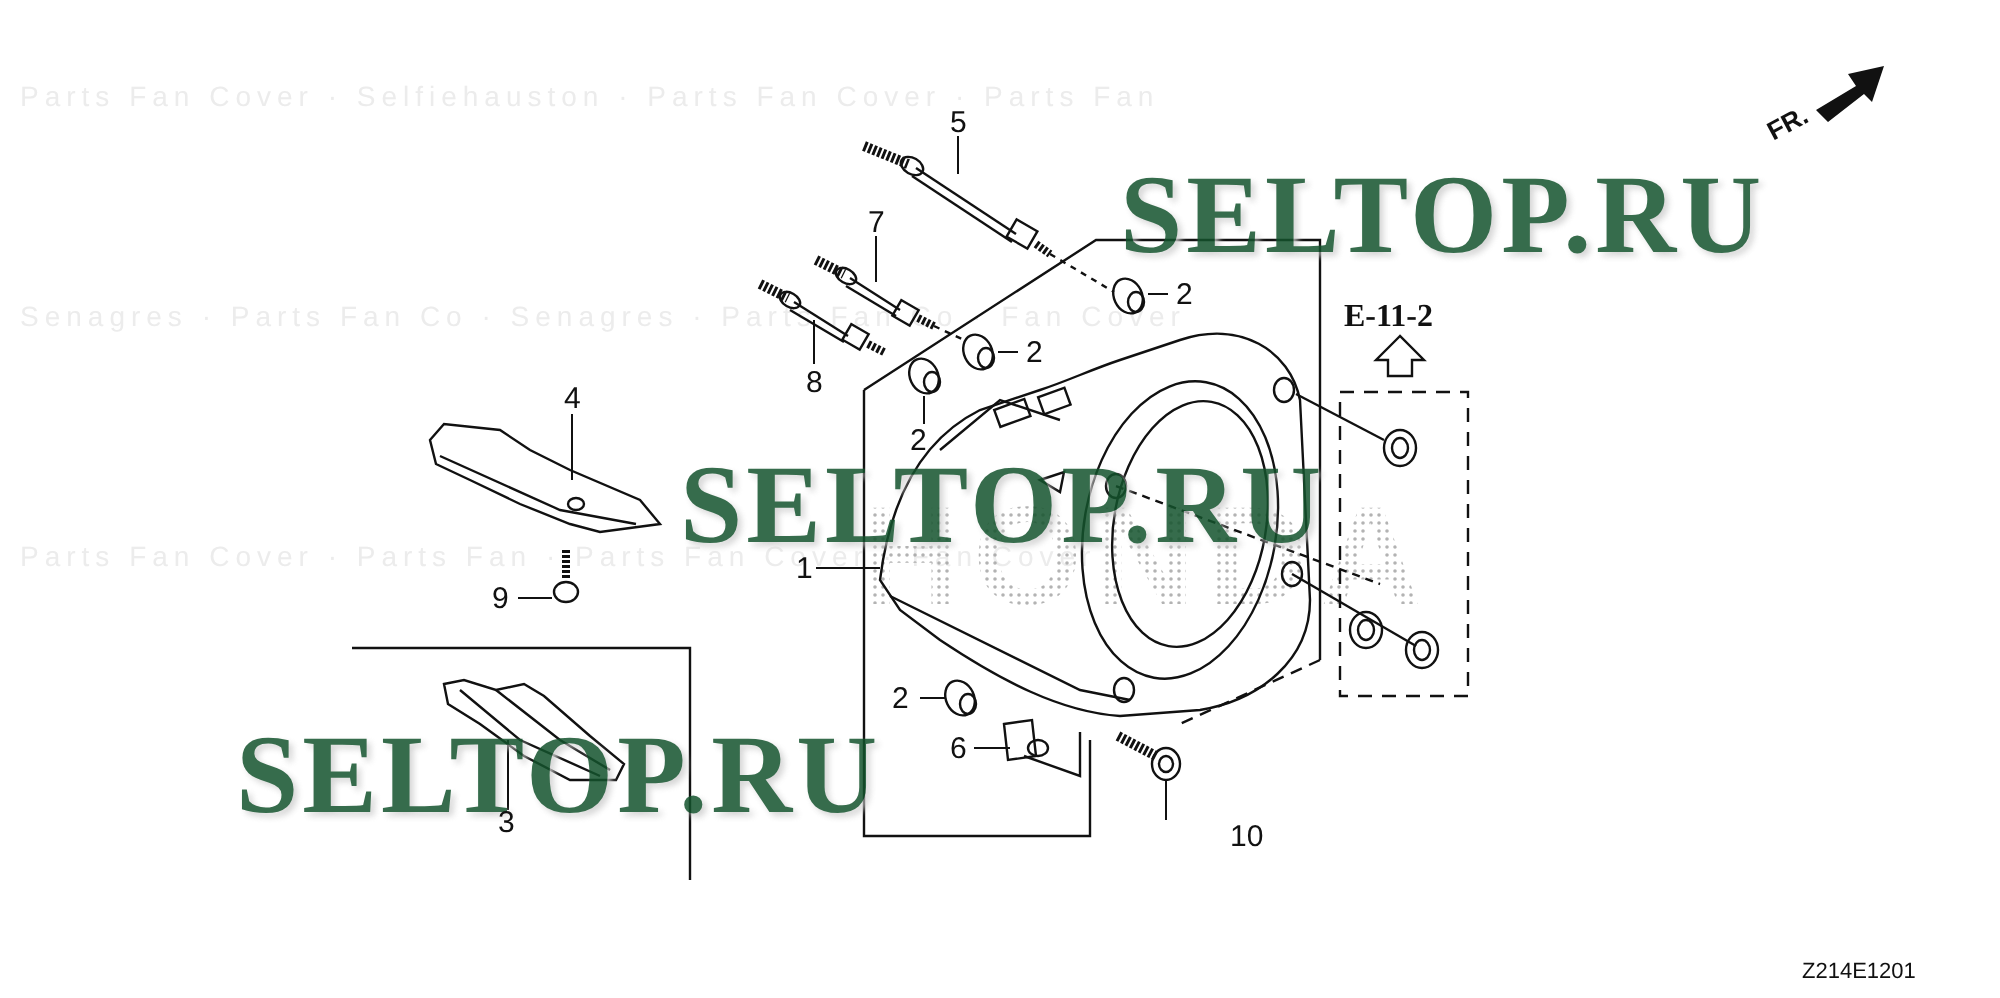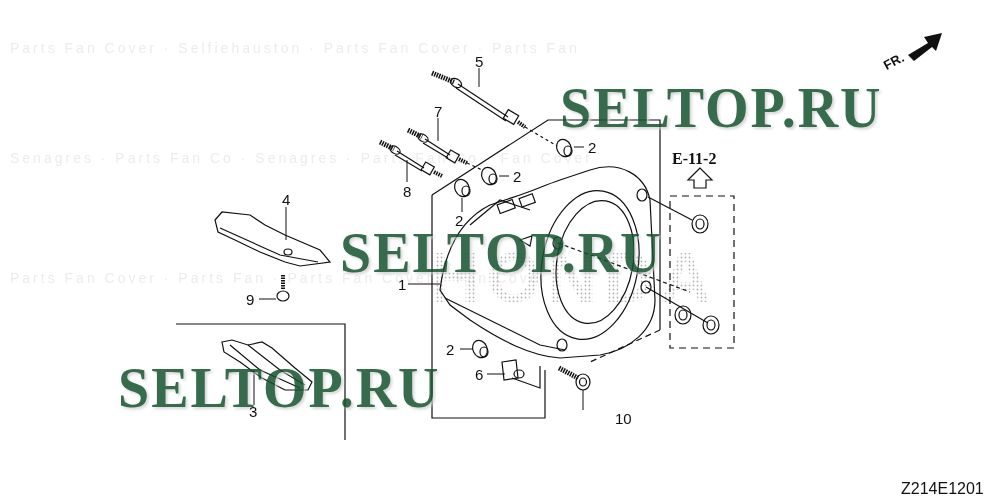--- a/index.html
+++ b/index.html
@@ -1,21 +1,21 @@
 <!DOCTYPE html>
 <html><head>
 <meta charset="utf-8">
 <style>
   html, body { margin:0; padding:0; background:#ffffff; }
   body { width:1000px; height:499px; position:relative; overflow:hidden; font-family:"Liberation Sans", sans-serif; }
   .canvas { position:absolute; left:0; top:0; width:1000px; height:499px; }
   .label { position:absolute; font-family:"Liberation Sans", sans-serif; font-size:15px; color:#111; line-height:1; }
   .watermark { position:absolute; font-family:"Liberation Serif", serif; font-weight:bold; color:#14532d; opacity:0.85; letter-spacing:2px; text-shadow: 2px 2px 3px #cfcfcf; line-height:1; }
   .ref { position:absolute; font-family:Liberation Serif, serif; font-weight:bold; font-size:16px; color:#111; }
-  .code { position:absolute; font-family:"Liberation Sans", sans-serif; font-size:16px; color:#111; }
+  .code { position:absolute; font-family:"Liberation Sans", sans-serif; font-size:11px; color:#111; }
   .fr { position:absolute; font-family:"Liberation Sans", sans-serif; font-weight:bold; font-size:13px; color:#111; transform:rotate(-28deg); transform-origin:left bottom; }
   .faint { position:absolute; font-family:"Liberation Sans", sans-serif; font-size:14px; color:#ececec; letter-spacing:3px; white-space:nowrap; }
 </style>
 </head>
 <body>
 
 <div class="canvas">
 
   <div class="faint" style="left:10px;top:40px;">Parts Fan Cover · Selfiehauston · Parts Fan Cover · Parts Fan</div>
   <div class="faint" style="left:10px;top:150px;">Senagres · Parts Fan Co · Senagres · Parts Fan Co · Fan Cover</div>

